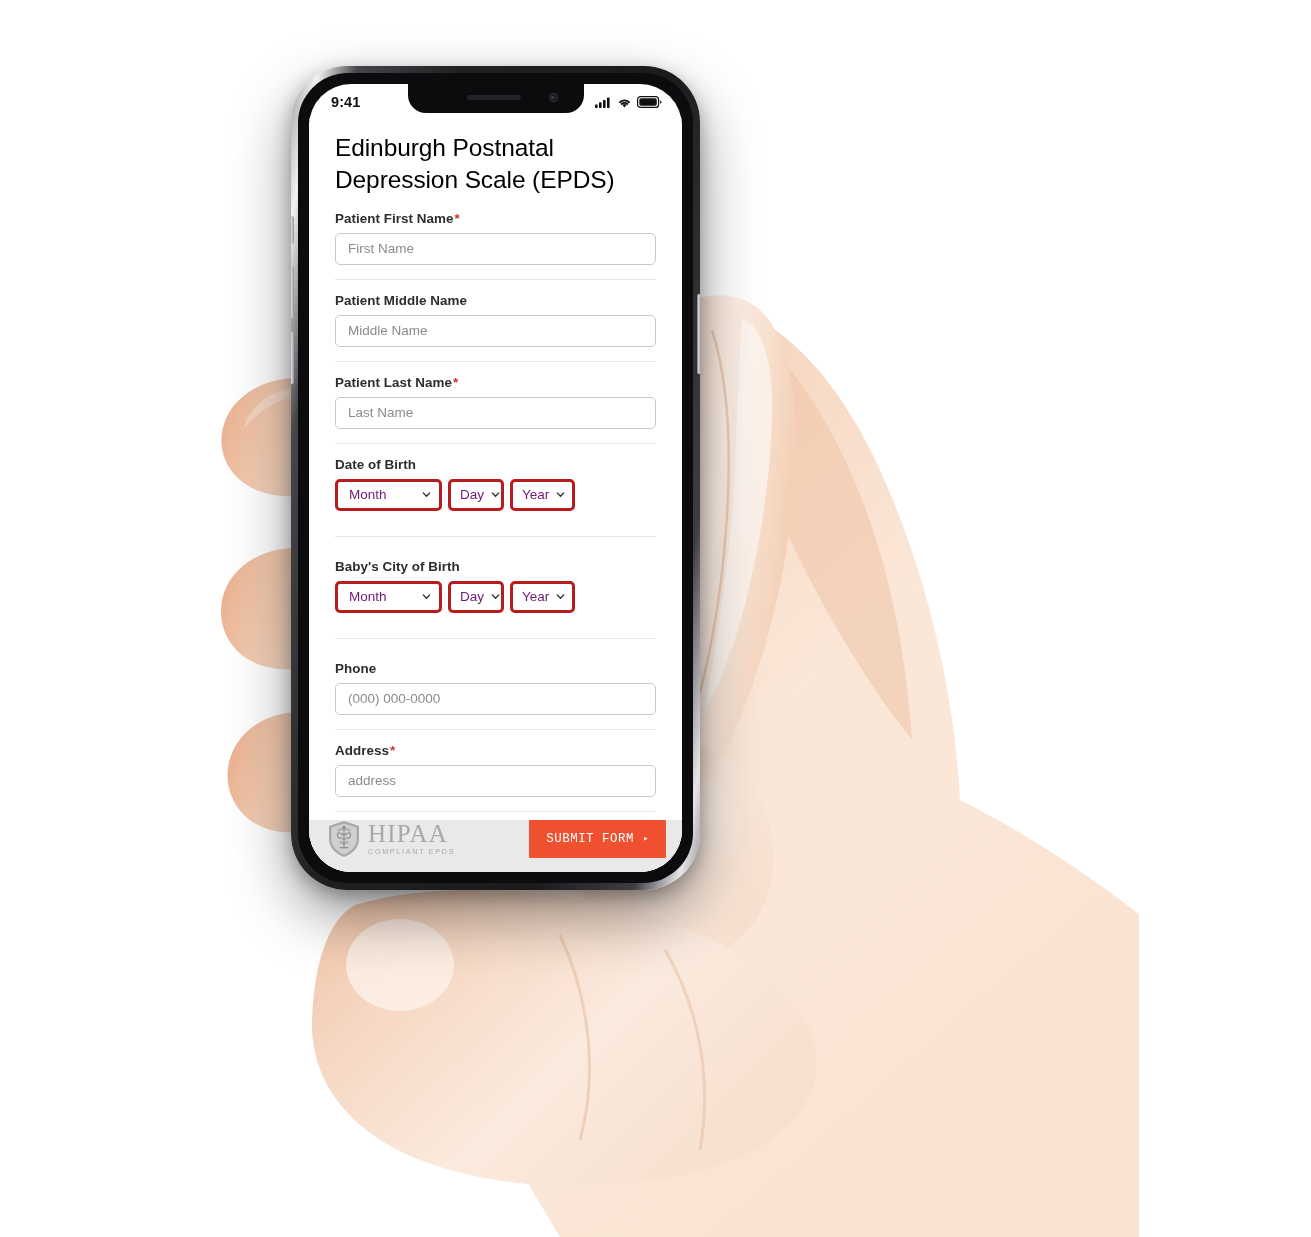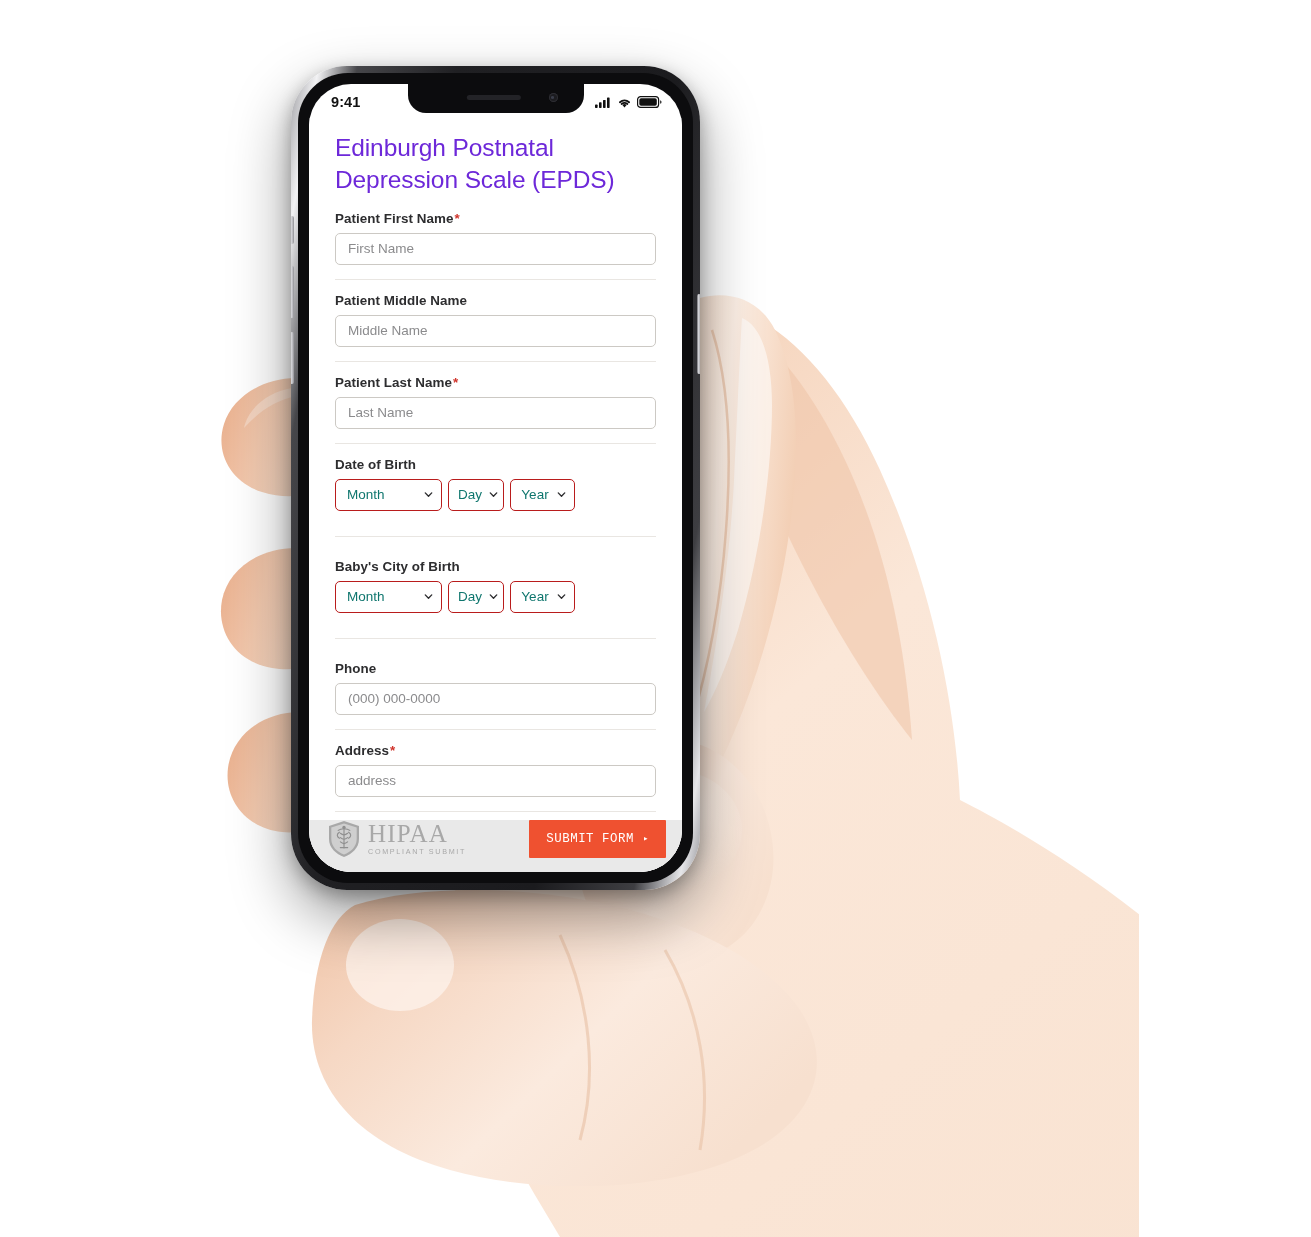--- a/index.html
+++ b/index.html
@@ -155,21 +155,21 @@
     height: 754px;
     overflow: hidden;
     background: #fff;
   }
   #form-pad {
     padding: 14px 26px 0 26px;
   }
   #form-title {
     font-size: 24.5px;
     line-height: 1.32;
-    color: #6d28d9;
+    color: #000000;
     font-weight: 400;
     letter-spacing: -0.1px;
     margin: 0 0 14px 0;
     max-width: 300px;
   }
   .field { padding-bottom: 0; }
   .field-label {
     font-size: 13.4px;
     font-weight: bold;
     color: #2d2d2f;
@@ -204,29 +204,29 @@
   .divider.tall { margin: 25px 0 22px 0; }
 
   .date-row {
     display: flex;
     gap: 6px;
     align-items: center;
   }
   .sel {
     position: relative;
     height: 32px;
-    border: 1px solid #b91c1c;
+    border: 3px solid #b91c1c;
     border-radius: 5px;
     background: #fff;
     display: flex;
     align-items: center;
     padding: 0 8px 0 11px;
     box-sizing: border-box;
     font-size: 13.5px;
-    color: #0f766e;
+    color: #701a75;
     cursor: pointer;
   }
   .sel .sel-val { flex: 1; white-space: nowrap; }
   .sel .chev {
     margin-left: 7px;
     width: 9px; height: 9px;
     flex: 0 0 auto;
   }
   .sel-month { width: 107px; }
   .sel-day   { width: 56px; padding-left: 9px; }
@@ -570,21 +570,21 @@
               <path d="M13.4 13.3 C15.6 15.3 18.4 15.3 20.6 13.3"></path>
               <path d="M13.4 17.6 C15.6 19.6 18.4 19.6 20.6 17.6"></path>
               <path d="M13.4 21.9 C15.6 23.9 18.4 23.9 20.6 21.9"></path>
               <path d="M11.2 10.4 C13.8 8.2 20.2 8.2 22.8 10.4"></path>
               <line x1="13.3" y1="27.6" x2="20.7" y2="27.6"></line>
             </g>
             <circle cx="17" cy="7.4" r="1.7" fill="#8f8f8f"></circle>
           </svg>
           <div id="hipaa-text">
             <div id="hipaa-word">HIPAA</div>
-            <div id="hipaa-sub">COMPLIANT SUBMIT</div>
+            <div id="hipaa-sub">COMPLIANT EPDS</div>
           </div>
         </div>
         <button id="submit-btn">
           <span>SUBMIT FORM</span>
           <span id="submit-arrow">▸</span>
         </button>
       </div>
 
     </div>
   </div>

